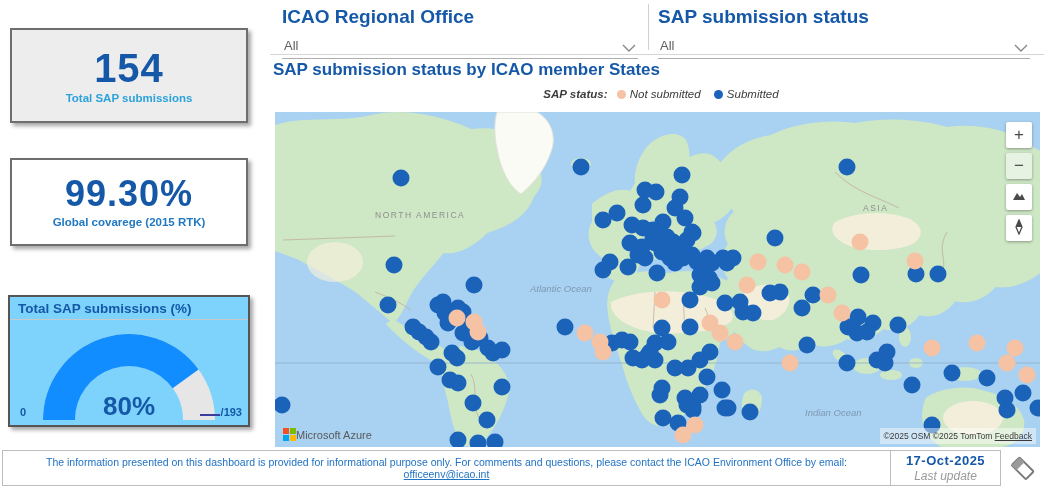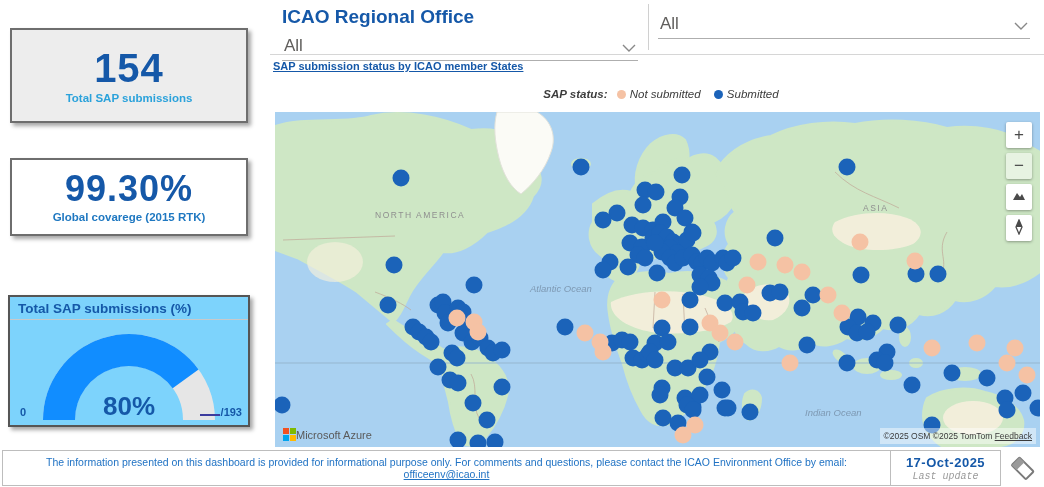--- a/index.html
+++ b/index.html
@@ -2,21 +2,21 @@
 <html><head>
 <meta charset="utf-8">
 <style>
   * { margin:0; padding:0; box-sizing:border-box; }
   html,body { width:1044px; height:487px; background:#fff; font-family:"Liberation Sans", sans-serif; overflow:hidden; }
   #canvas { position:relative; width:1044px; height:487px; background:#fff; }
 
   
   .kpi-card { position:absolute; border:2px solid #6e6e6e; box-shadow:3px 3px 4px rgba(0,0,0,.35); display:flex; flex-direction:column; align-items:center; justify-content:center; }
   #card-1 { left:10px; top:28px; width:238px; height:95px; background:#ededed; }
-  #card-2 { left:10px; top:158px; width:238px; height:78px; background:#fff; }
+  #card-2 { left:10px; top:158px; width:238px; height:88px; background:#fff; }
   .kpi-value { font-size:40px; font-weight:bold; color:#1558a8; letter-spacing:1px; line-height:1; }
   #card-2 .kpi-value { font-size:36px; }
   .kpi-label { font-size:11.5px; font-weight:bold; margin-top:4px; }
   #card-1 .kpi-label { color:#2ba2db; }
   #card-2 .kpi-label { color:#1f78c1; }
 
   
   #card-3 { position:absolute; left:8px; top:295px; width:242px; height:132px; background:#7dd3fc; border:2px solid #555; box-shadow:3px 3px 4px rgba(0,0,0,.35); }
   #gauge-title { font-size:13.5px; font-weight:bold; color:#1558a8; padding:4px 8px 3px 8px; border-bottom:1px solid #c9c9c9; }
   #gauge-wrap { position:relative; width:100%; height:104px; }
@@ -27,25 +27,25 @@
   .target-line { display:inline-block; width:20px; height:2px; background:#3c3c9e; vertical-align:baseline; margin-right:1px; }
 
   
   #filter-bar { position:absolute; left:270px; top:0; width:774px; height:55px; background:#fff; border-bottom:1px solid #d6d6d6; }
   .filter-group { position:absolute; top:6px; }
   #filter-1 { left:12px; width:356px; }
   #filter-2 { left:388px; width:372px; }
   .filter-divider { position:absolute; left:378px; top:4px; bottom:4px; width:1px; background:#d0d0d0; }
   .filter-label { font-size:19px; font-weight:bold; color:#1558a8; }
   .dropdown { position:relative; margin-top:6px; border-bottom:1px solid #aeaeae; padding:2px 18px 4px 2px; cursor:pointer; }
-  .dropdown-value { font-size:17px; color:#605e5c; }
+  .dropdown-value { font-size:13px; color:#605e5c; }
   .chevron { position:absolute; right:2px; top:4px; }
 
   
-  #map-title { position:absolute; left:273px; top:60px; font-size:11px; font-weight:bold; color:#1558a8;text-decoration:underline; }
+  #map-title { position:absolute; left:273px; top:60px; font-size:17px; font-weight:bold; color:#1558a8; }
   #legend-row { position:absolute; left:285px; top:88px; width:762px; text-align:center; font-size:11.5px; color:#3c3c3c; }
   #legend-row .legend-title { font-weight:bold; font-style:italic; margin-right:6px; }
   .legend-item { font-style:italic; margin-right:10px; }
   .legend-dot { display:inline-block; width:9px; height:9px; border-radius:50%; margin-right:4px; vertical-align:-1px; }
 
   #map { position:absolute; left:275px; top:112px; width:765px; height:335px; background:#a9d1f1; overflow:hidden; cursor:grab; }
   #map svg.base { position:absolute; left:0; top:0; }
 
   .map-controls { position:absolute; right:8px; top:10px; display:flex; flex-direction:column; gap:5px; }
   .map-btn { width:26px; height:26px; background:#fff; border:none; border-radius:2px; box-shadow:0 1px 3px rgba(0,0,0,.35); color:#4a4a4a; font-size:17px; line-height:26px; text-align:center; cursor:pointer; padding:0; font-family:"Liberation Sans",sans-serif; }
@@ -56,21 +56,21 @@
   .ms-logo span { display:block; }
   .attr-right { position:absolute; right:4px; bottom:3px; font-size:8.5px; color:#3a3a3a; background:rgba(255,255,255,.45); padding:3px 4px; }
   .attr-right a { color:#3a3a3a; }
 
   
   #footer { position:absolute; left:0; top:450px; width:1044px; height:37px; background:#fff; }
   #footer-disclaimer { position:absolute; left:2px; top:0; width:889px; height:36px; border:1px solid #bdbdbd; display:flex; align-items:center; justify-content:center; font-size:10.5px; color:#2173c4; padding:0 10px; text-align:center; }
   #footer-disclaimer a { color:#2173c4; }
   #footer-date { position:absolute; left:891px; top:0; width:110px; height:36px; border:1px solid #bdbdbd; border-left:none; display:flex; flex-direction:column; align-items:center; justify-content:center; }
   #date-value { font-size:13px; font-weight:bold; color:#1558a8; letter-spacing:.5px; }
-  #date-caption { font-size:10px; font-style:italic; color:#9a9a9a; margin-top:1px;font-family:Liberation Mono, monospace; }
+  #date-caption { font-size:12px; font-style:italic; color:#9a9a9a; margin-top:1px; }
   #footer-reset { position:absolute; left:1001px; top:0; width:43px; height:36px; display:flex; align-items:center; justify-content:center; cursor:pointer; }
 </style>
 </head>
 <body>
 
 <div id="canvas">
 
   <div class="kpi-card" id="card-1">
     <div class="kpi-value">154</div>
     <div class="kpi-label">Total SAP submissions</div>
@@ -101,20 +101,21 @@
         <span class="dropdown-value">All</span>
         <span class="chevron">
           <svg width="14" height="8" viewBox="0 0 14 8">
               <path d="M1 1 L7 7 L13 1" stroke="#888" stroke-width="1.4" fill="none"></path>
             </svg>
         </span>
       </div>
     </div>
     <div class="filter-divider"></div>
     <div class="filter-group" id="filter-2">
+      <div class="filter-label">SAP submission status</div>
       <div class="dropdown">
         <span class="dropdown-value">All</span>
         <span class="chevron">
           <svg width="14" height="8" viewBox="0 0 14 8">
               <path d="M1 1 L7 7 L13 1" stroke="#888" stroke-width="1.4" fill="none"></path>
             </svg>
         </span>
       </div>
     </div>
   </div>

